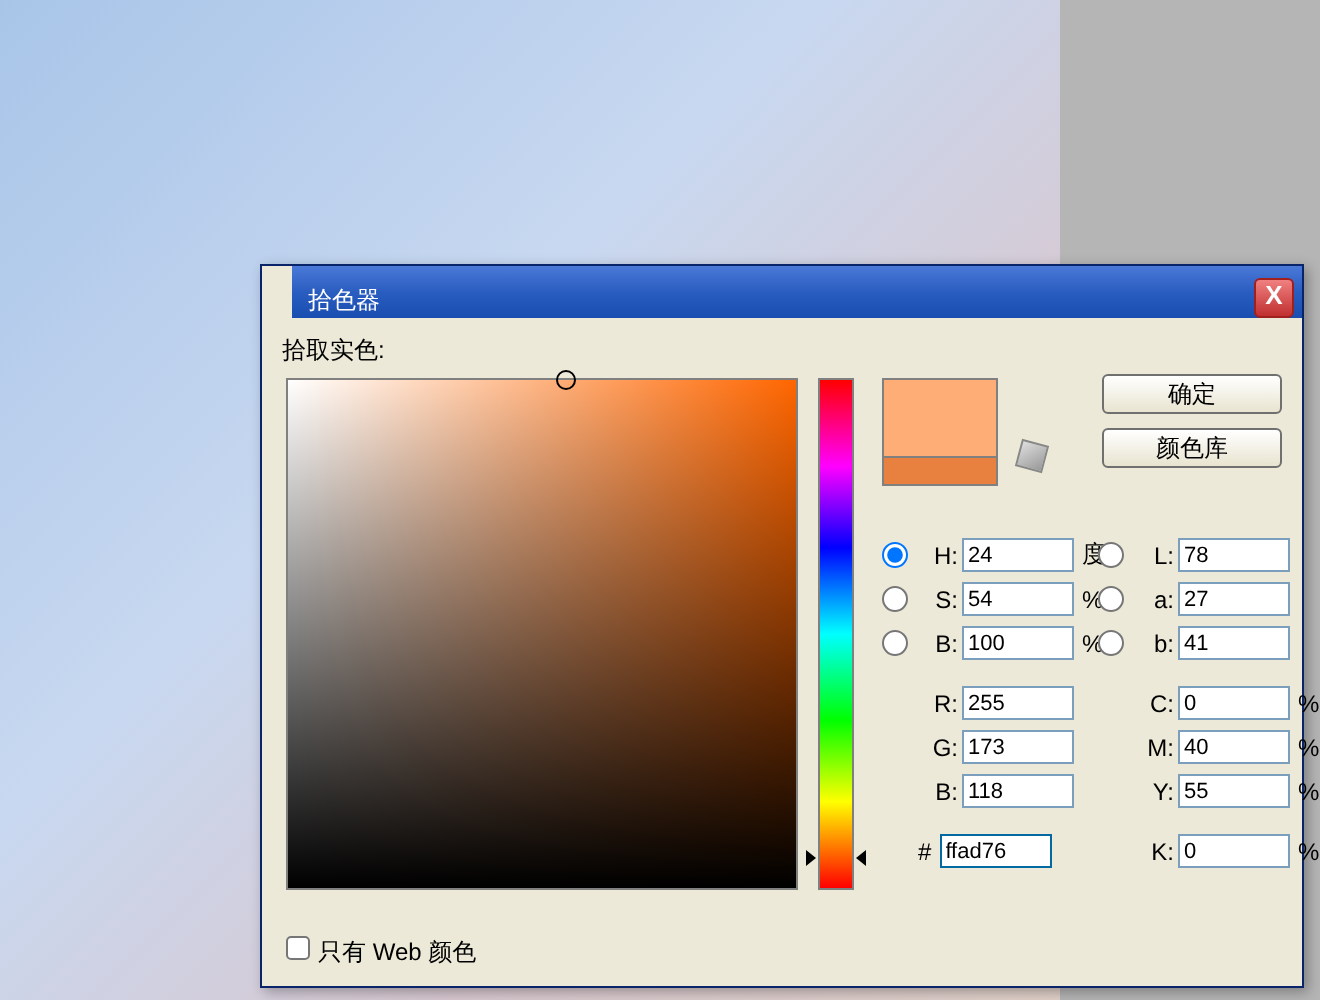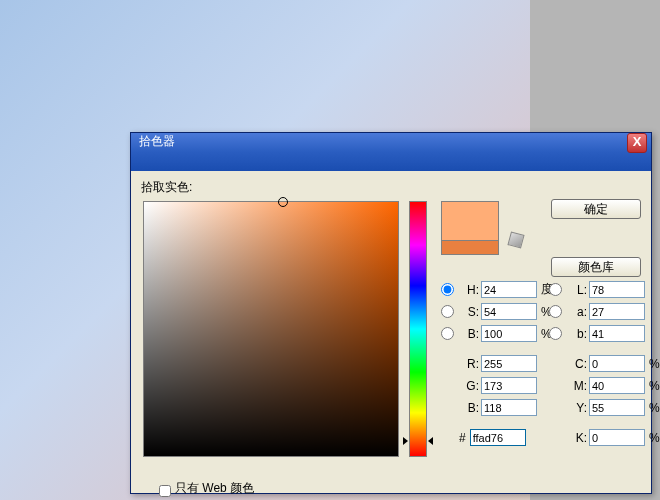--- a/index.html
+++ b/index.html
@@ -38,26 +38,27 @@
 
   .dialog {
     position: absolute;
     left: 130px; top: 132px;
     width: 522px; height: 362px;
     background: #ece9d8;
     border: 1px solid #0a246a;
     box-shadow: 2px 2px 6px rgba(0,0,0,.3);
   }
   .titlebar {
-    height: 38px;
+    height: 26px;
     background: linear-gradient(#4a79d8, #2a5dc0 50%, #1a4db0);
     color: #fff;
-    display: flex; align-items: flex-start;
+    display: flex; align-items: flex-end;
     padding: 0 4px 0 8px;
     font-size: 12px;
+    margin-left: 15px;
   }
   .titlebar .title { flex: 1; }
   .titlebar .close {
     width: 20px; height: 20px;
     background: linear-gradient(#f08080, #c03030);
     border: 1px solid #a02020;
     border-radius: 3px;
     color: #fff; text-align: center; line-height: 18px;
     font: bold 13px Arial;
     cursor: pointer;
@@ -118,41 +119,41 @@
   .btns { position: absolute; right: 10px; top: 28px; display:flex; flex-direction:column; gap:6px;}
   .btn {
     width: 90px; height: 20px;
     background: linear-gradient(#fff,#e8e4d0);
     border: 1px solid #707070;
     border-radius: 3px;
     font-size: 12px;
     cursor: pointer;
     text-align:center; line-height:18px;
   }
-  .btn.sep { margin-top: 32px; }
+  .btn.sep { margin-top: 1px; }
 
   .row {
     position: absolute; display: flex; align-items: center; gap: 2px;
     font-size: 12px;
   }
   .row input[type=text] {
     width: 56px; height: 17px;
     border: 1px solid #7b9ebd;
     font-size: 11px; padding: 0 2px;
     text-align: left;
     font-family: Arial;
   }
   .row input[type=radio] { margin-right: 1px; }
   .lbl { width: 22px; text-align: right; display:inline-block; }
   .unit { width: 14px; margin-left: 2px; }
 
   .hexrow { position:absolute; display:flex; align-items:center; gap:4px; }
   .hexrow input { width: 56px; height:17px; border:1px solid #0369a1; font:11px Arial; padding:0 2px;}
 
-  .webonly { position:absolute; left:28px; bottom:8px; display:flex; align-items:flex-end; gap:4px;}
+  .webonly { position:absolute; left:12px; bottom:8px; display:flex; align-items:flex-start; gap:4px;}
   .webonly input { width:12px; height:12px; }
 
   
   .c1 { left: 310px; }
   .c2 { left: 418px; }
   .r1 { top: 110px; } .r2 { top: 132px; } .r3 { top: 154px; }
   .r4 { top: 184px; } .r5 { top: 206px; } .r6 { top: 228px; }
   .rh { top: 258px; }
 </style>
 </head>

